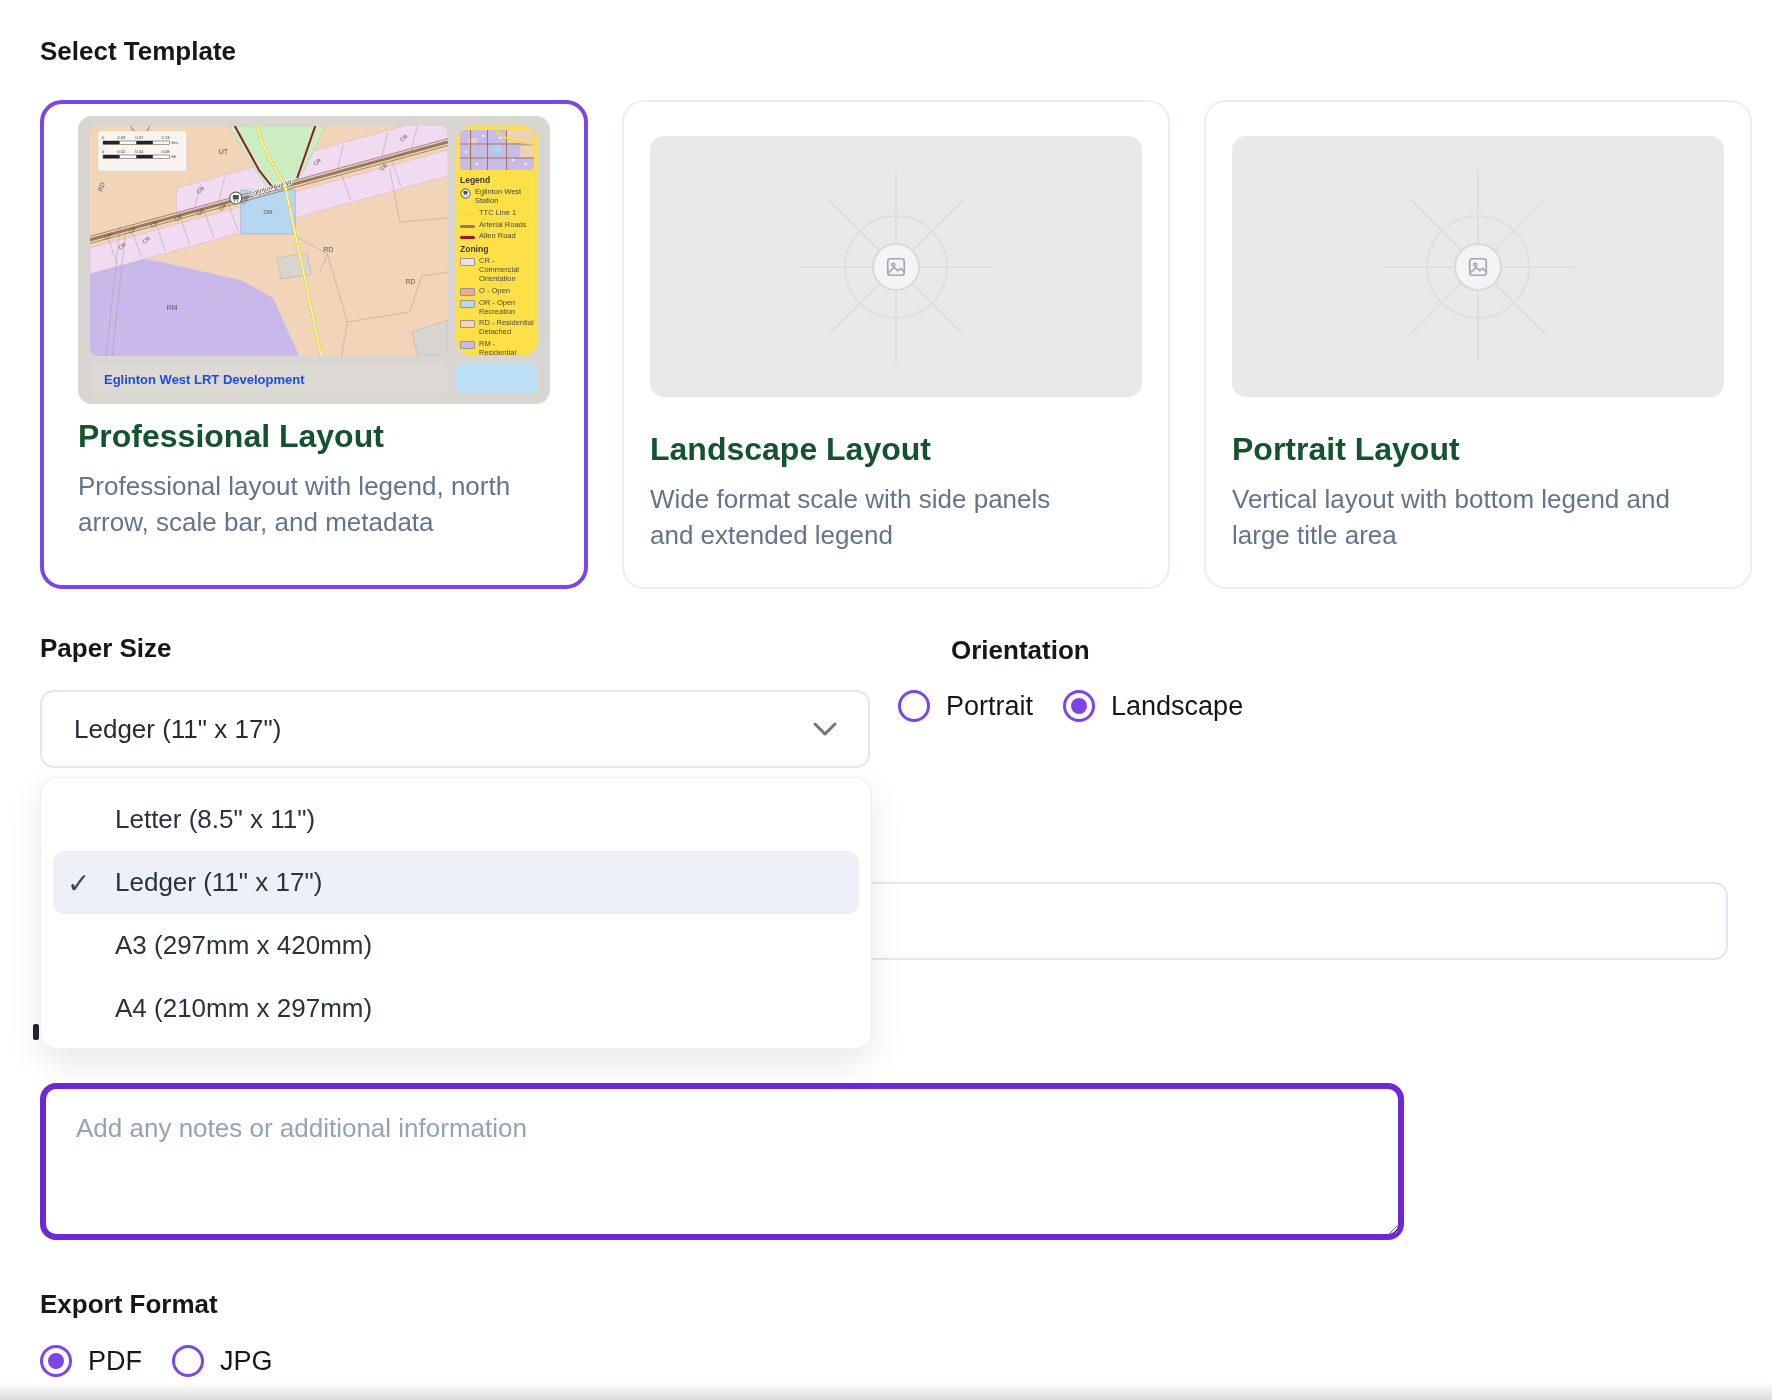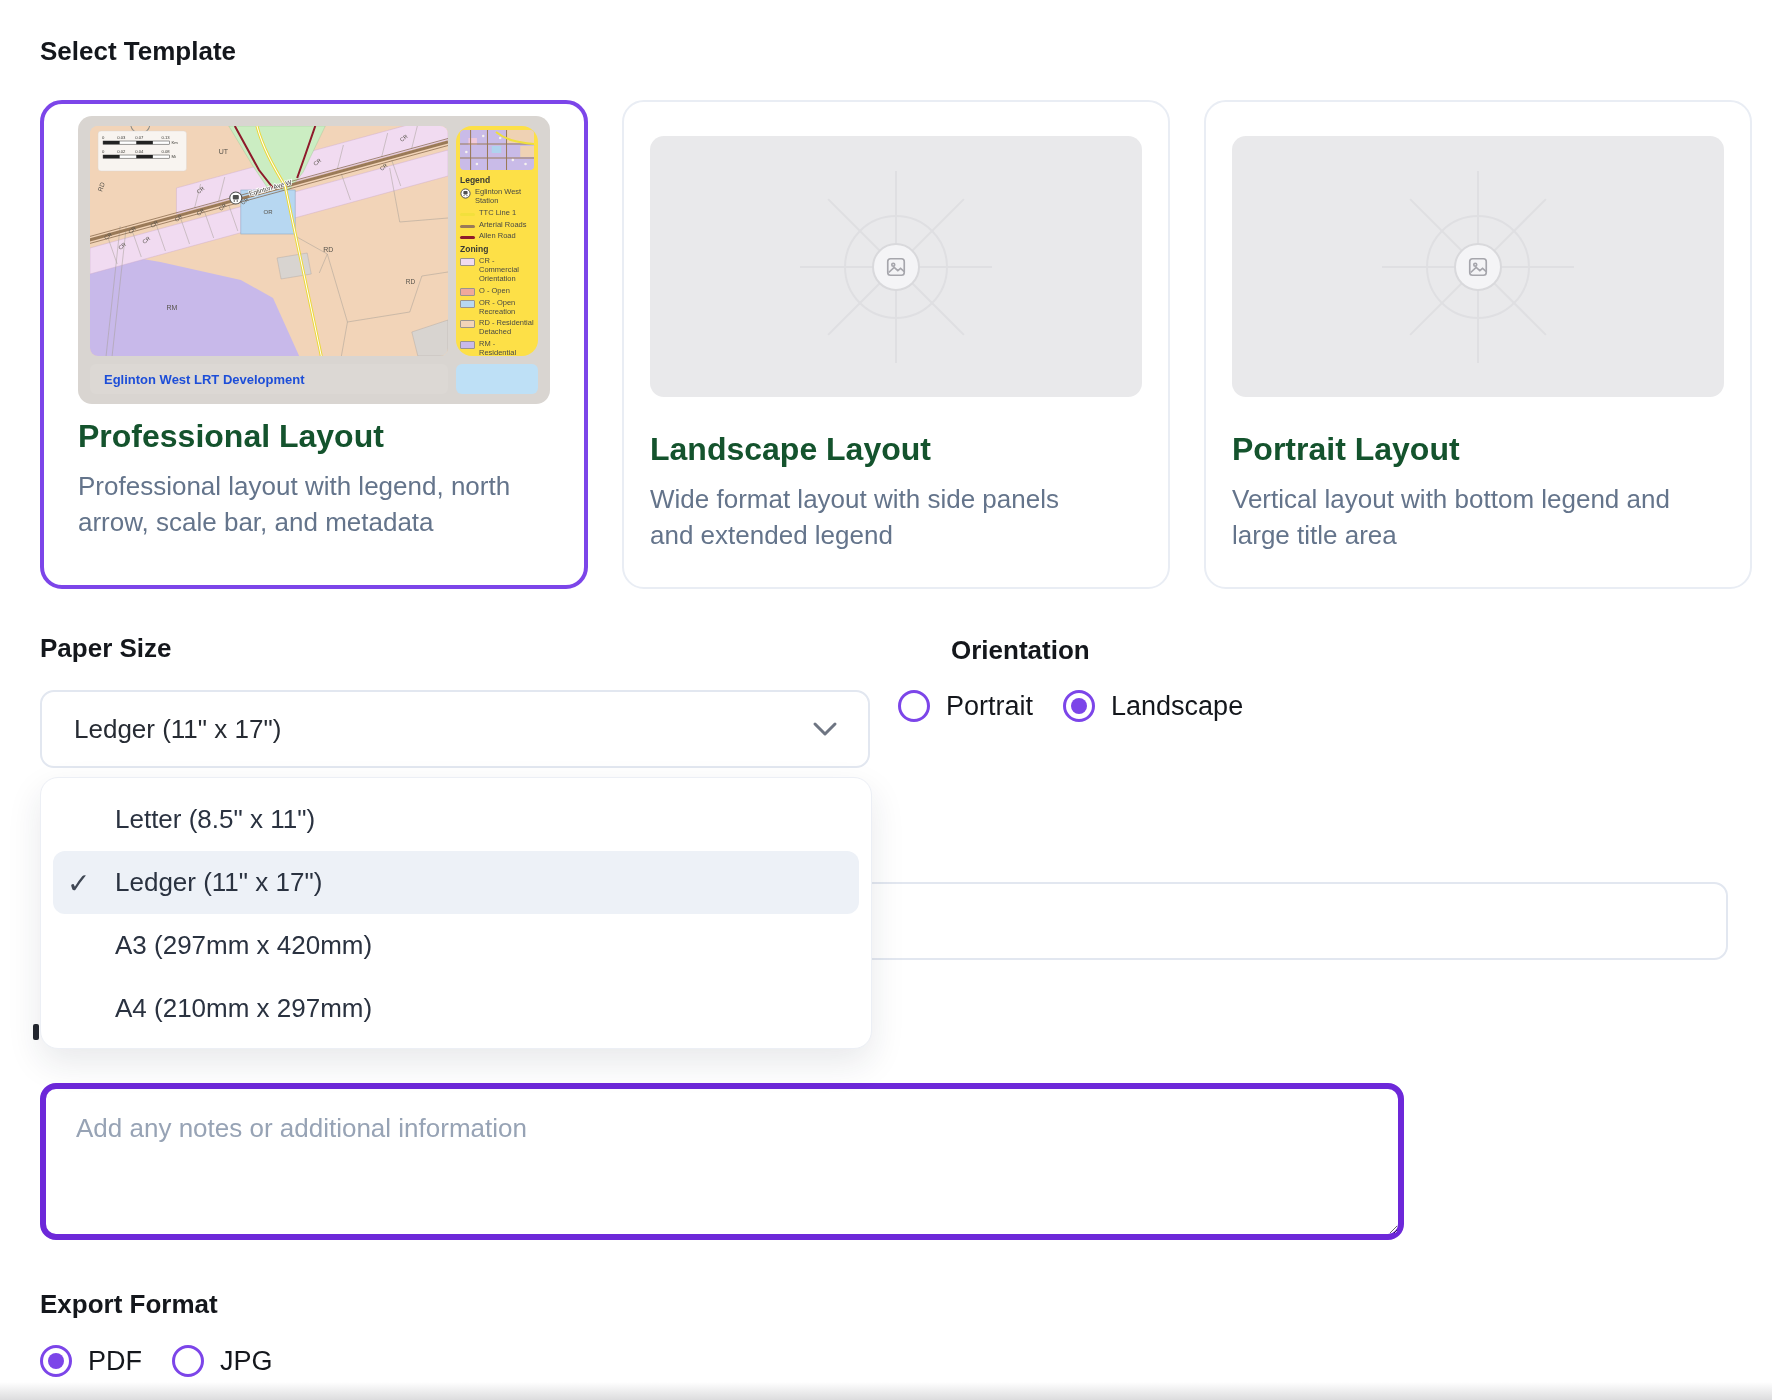--- a/index.html
+++ b/index.html
@@ -260,21 +260,21 @@
         <div class="outer-circle"></div>
         <div class="inner-circle">
           <svg width="22" height="22" viewBox="0 0 24 24" fill="none" stroke="#A6A6AC" stroke-width="1.8">
             <rect x="3" y="3" width="18" height="18" rx="3"></rect>
             <circle cx="9" cy="9.5" r="1.6"></circle>
             <path d="M4,18 L10,12.5 L14,16 L17,13.5 L21,17"></path>
           </svg>
         </div>
       </div>
       <div class="card-title">Landscape Layout</div>
-      <div class="card-desc">Wide format layout with side panels and extended legend</div>
+      <div class="card-desc">Wide format scale with side panels and extended legend</div>
     </div>
 
     <div class="card">
       <div class="ph">
         <div class="ray" style="transform:translate(-50%,-50%) rotate(0deg)"></div>
         <div class="ray" style="transform:translate(-50%,-50%) rotate(45deg)"></div>
         <div class="ray" style="transform:translate(-50%,-50%) rotate(90deg)"></div>
         <div class="ray" style="transform:translate(-50%,-50%) rotate(135deg)"></div>
         <div class="outer-circle"></div>
         <div class="inner-circle">

